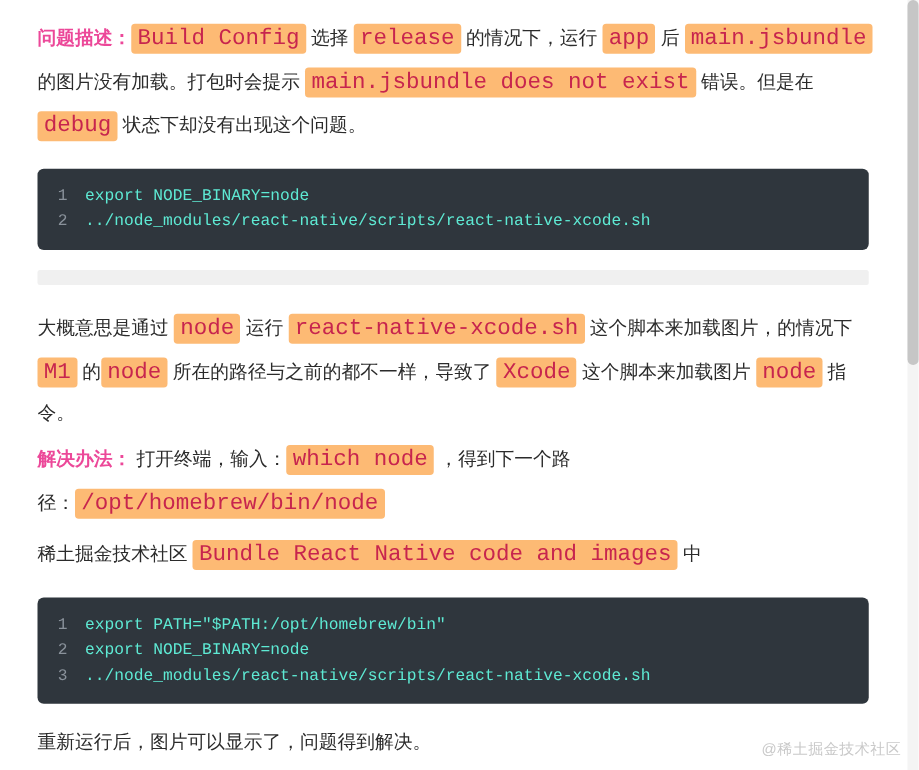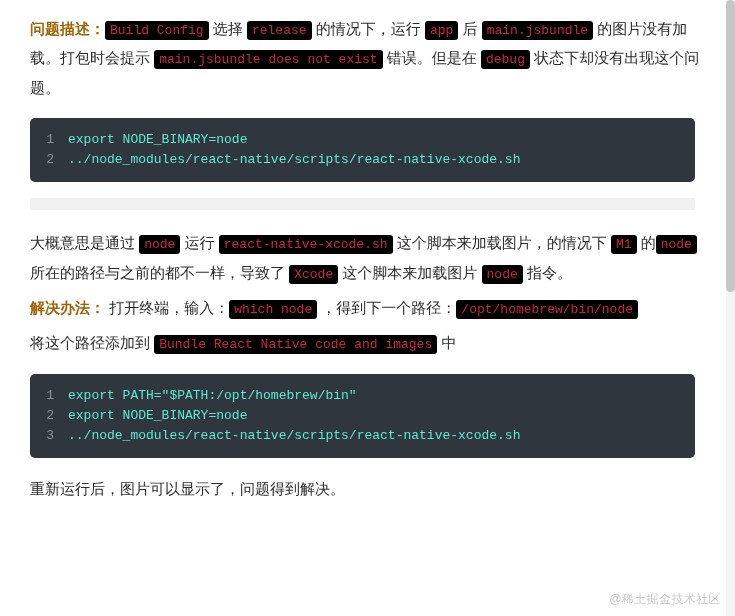--- a/index.html
+++ b/index.html
@@ -36,27 +36,27 @@
   }
   p.para {
     font-size: 15px;
     line-height: 1.95;
     margin: 0 0 6px 0;
     color: #2b2b2b;
     word-break: break-word;
   }
   .lbl {
     font-weight: bold;
-    color: #a16207;
+    color: #ec4899;
   }
   code.inl {
     font-family: "Liberation Mono", "DejaVu Sans Mono", monospace;
-    background: #000000;
+    background: #fdba74;
     color: #c7254e;
-    font-size: 13px;
+    font-size: 18px;
     padding: 2px 5px;
     border-radius: 3px;
     white-space: nowrap;
   }
   .codeblock {
     background: #2f363d;
     border-radius: 5px;
     margin: 16px 0 16px 0;
     padding: 12px 0 12px 0;
     overflow: hidden;
@@ -143,21 +143,21 @@
         <span class="linecode">../node_modules/react-native/scripts/react-native-xcode.sh</span>
       </div>
     </div>
 
     <div class="divider-band"></div>
 
     <p class="para"><span>大概意思是通过 </span><code class="inl">node</code><span> 运行 </span><code class="inl">react-native-xcode.sh</code><span> 这个脚本来加载图片，的情况下 </span><code class="inl">M1</code><span> 的</span><code class="inl">node</code><span> 所在的路径与之前的都不一样，导致了 </span><code class="inl">Xcode</code><span> 这个脚本来加载图片 </span><code class="inl">node</code><span> 指令。</span></p>
 
     <p class="para"><span class="lbl">解决办法：</span><span> 打开终端，输入：</span><code class="inl">which node</code><span> ，得到下一个路径：</span><code class="inl">/opt/homebrew/bin/node</code></p>
 
-    <p class="para"><span>将这个路径添加到 </span><code class="inl">Bundle React Native code and images</code><span> 中</span></p>
+    <p class="para"><span>稀土掘金技术社区 </span><code class="inl">Bundle React Native code and images</code><span> 中</span></p>
 
     <div class="codeblock">
       <div class="codeline">
         <span class="lineno">1</span>
         <span class="linecode">export PATH="$PATH:/opt/homebrew/bin"</span>
       </div>
       <div class="codeline">
         <span class="lineno">2</span>
         <span class="linecode">export NODE_BINARY=node</span>
       </div>

